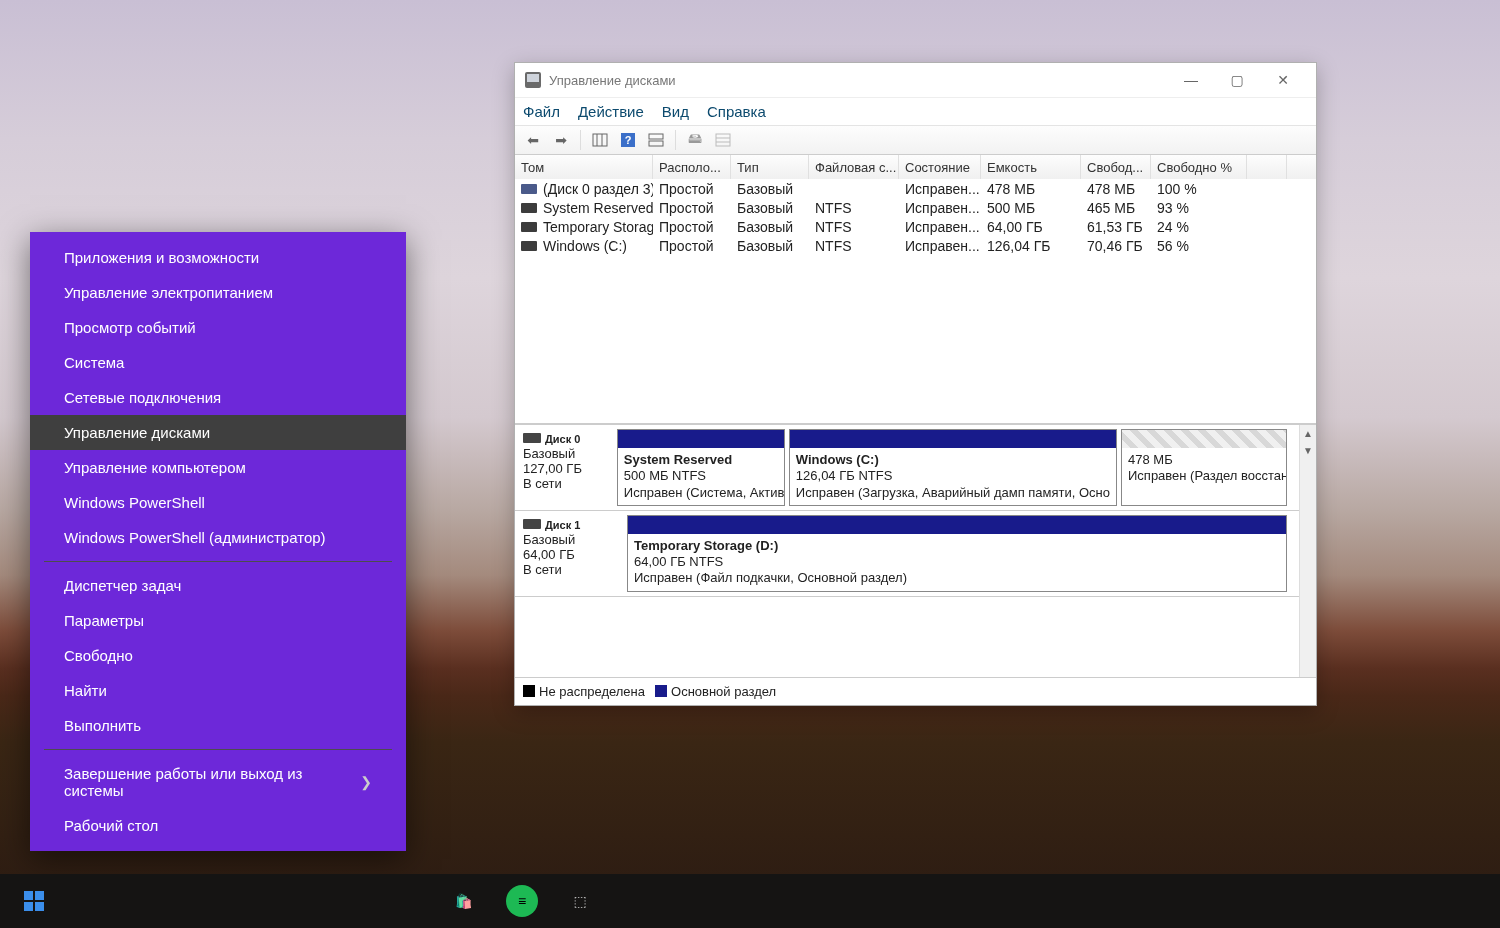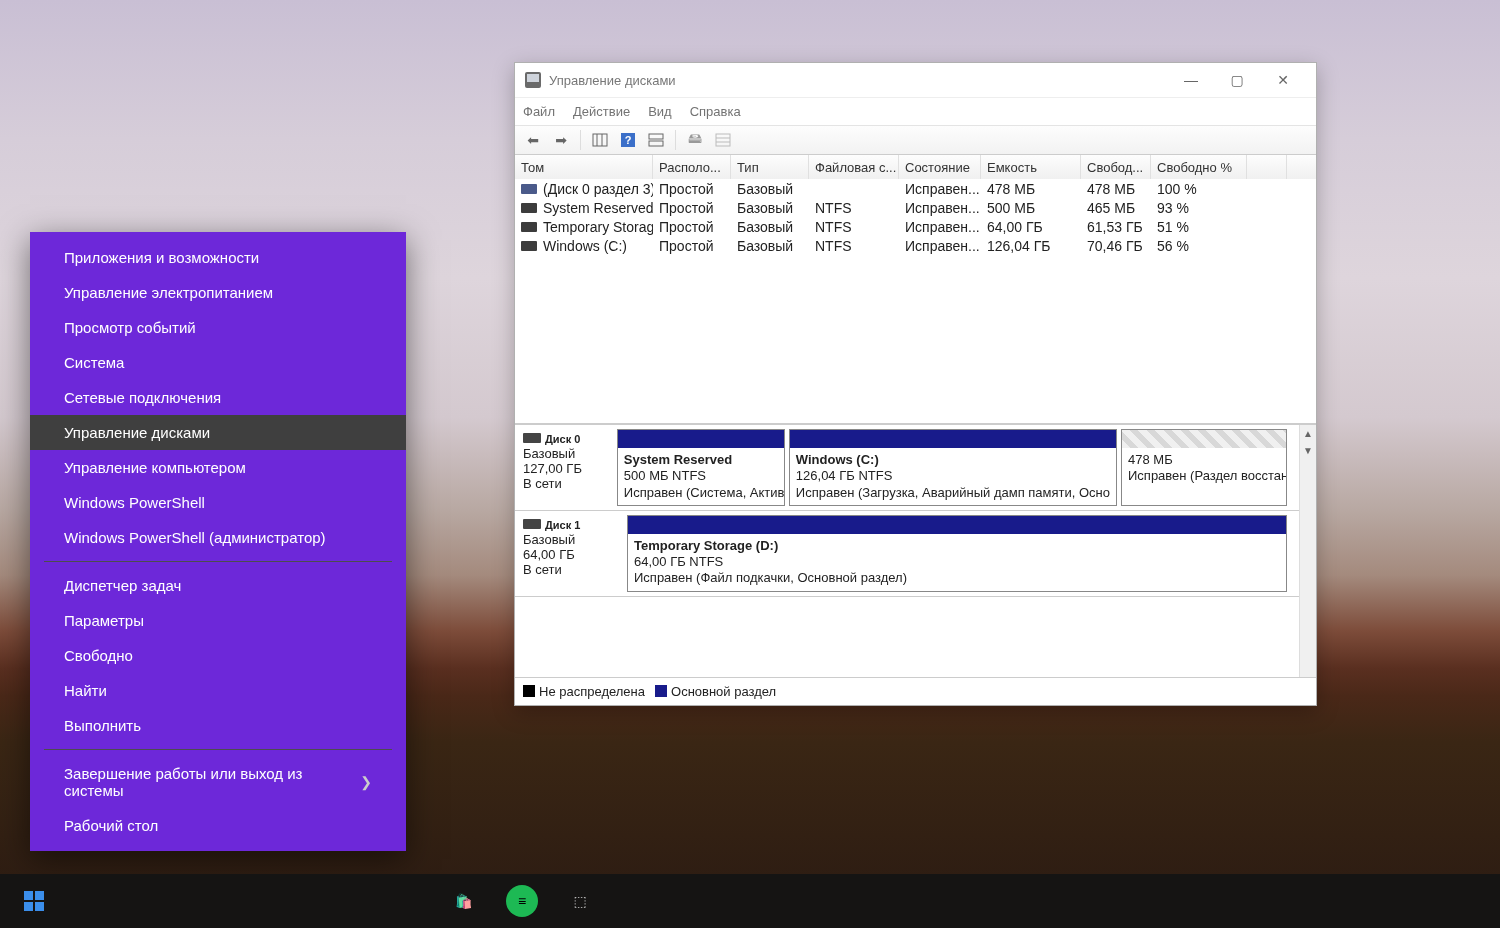--- a/index.html
+++ b/index.html
@@ -27,21 +27,21 @@
 .dm-window { position: absolute; left: 514px; top: 62px; width: 803px; height: 644px; background: #fff; border: 1px solid #b0b0b0; box-shadow: 0 6px 20px rgba(0,0,0,0.25); display: flex; flex-direction: column; font-size: 13px; color: #222; }
 
 .dm-titlebar { height: 34px; display: flex; align-items: center; padding: 0 10px; gap: 8px; }
 .dm-title { color: #777; font-size: 13px; flex: 1; }
 .dm-winbtns { display: flex; gap: 0; }
 .dm-winbtn { width: 46px; height: 30px; display: flex; align-items: center; justify-content: center; color: #666; font-size: 14px; }
 .dm-app-icon { width: 16px; height: 16px; background: #6a6a6a; border-radius: 2px; display:inline-block; position:relative; }
 .dm-app-icon::after{content:"";position:absolute;left:2px;top:2px;right:2px;bottom:6px;background:#cfd4dc;}
 
 .dm-menubar { height: 28px; display: flex; align-items: center; padding: 0 8px; gap: 18px; border-top: 1px solid #eee; }
-.dm-menu-item { font-size: 13px; color: #737373; }
+.dm-menu-item { font-size: 15px; color: #0c4a6e; }
 
 .dm-toolbar { height: 30px; display: flex; align-items: center; padding: 0 6px; gap: 4px; border-top: 1px solid #e4e4e4; border-bottom: 1px solid #ccc; background: linear-gradient(#fdfdfd,#f2f2f2); }
 .dm-tbtn { width: 24px; height: 22px; display: flex; align-items: center; justify-content: center; color: #666; font-size: 14px; border: 1px solid transparent; }
 .dm-tbtn svg { width: 16px; height: 16px; }
 .dm-tsep { width: 1px; height: 20px; background: #ddd; margin: 0 3px; }
 
 
 .dm-table { border-bottom: 1px solid #ccc; }
 .dm-thead { display: flex; background: linear-gradient(#fdfdfd,#f0f0f0); height: 24px; align-items: flex-start; font-size: 13px; color: #333; }
 .dm-th { padding: 0 6px; border-right: 1px solid #e0e0e0; height: 100%; display: flex; align-items: center; overflow: hidden; white-space: nowrap; }
@@ -167,21 +167,21 @@
           <div class="dm-td c7">93 %</div>
         </div>
         <div class="dm-tr">
           <div class="dm-td c0"><span class="vol-icn dark"></span>Temporary Storag...</div>
           <div class="dm-td c1">Простой</div>
           <div class="dm-td c2">Базовый</div>
           <div class="dm-td c3">NTFS</div>
           <div class="dm-td c4">Исправен...</div>
           <div class="dm-td c5">64,00 ГБ</div>
           <div class="dm-td c6">61,53 ГБ</div>
-          <div class="dm-td c7">51 %</div>
+          <div class="dm-td c7">24 %</div>
         </div>
         <div class="dm-tr">
           <div class="dm-td c0"><span class="vol-icn dark"></span>Windows (C:)</div>
           <div class="dm-td c1">Простой</div>
           <div class="dm-td c2">Базовый</div>
           <div class="dm-td c3">NTFS</div>
           <div class="dm-td c4">Исправен...</div>
           <div class="dm-td c5">126,04 ГБ</div>
           <div class="dm-td c6">70,46 ГБ</div>
           <div class="dm-td c7">56 %</div>

